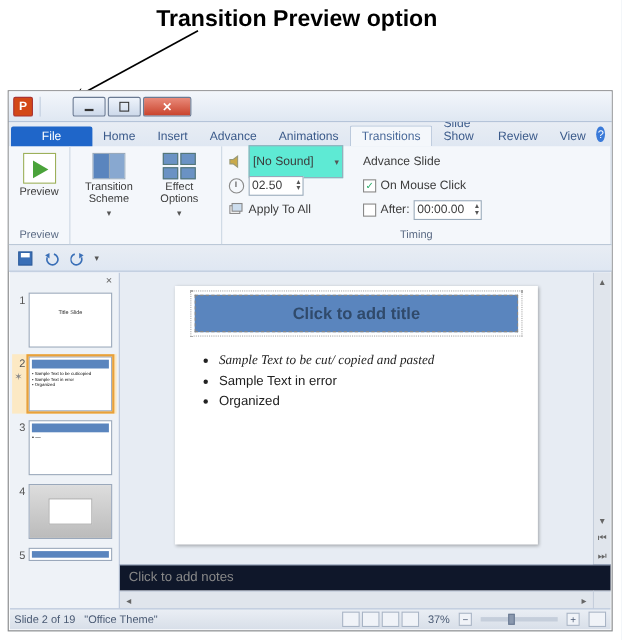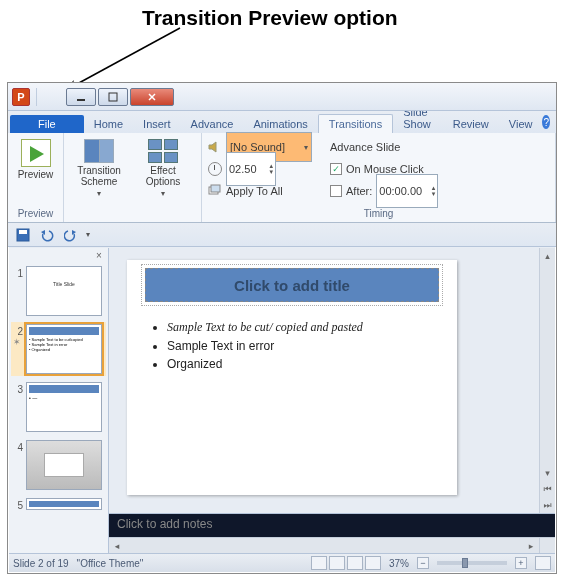--- a/index.html
+++ b/index.html
@@ -34,23 +34,23 @@
   .scheme-ico { width:30px; height:24px; background:#fff; border:1px solid #9ab; display:flex; }
   .scheme-ico div{flex:1; background:#88a8d0;}
   .scheme-ico div:first-child{background:#5a85be; border-right:1px solid #9ab;}
   .effect-ico { width:30px; height:24px; display:grid; grid-template-columns:1fr 1fr; grid-template-rows:1fr 1fr; gap:2px;}
   .effect-ico span{background:#6a92c4; border:1px solid #577;}
   .dd-arrow { font-size:8px; color:#555; }
 
   .timing-col { display:flex; flex-direction:column; gap:2px; font-size:11px; color:#3b3b3b; }
   .row { display:flex; align-items:center; gap:4px; height:20px;}
   .sound-ico{width:14px;height:14px;}
-  .combo { height:30px; border:1px solid #9ab; background:#fdba74; font-size:11px; padding:0 3px; display:flex; align-items:center; justify-content:space-between; }
+  .combo { height:30px; border:1px solid #9ab; background:#5eead4; font-size:11px; padding:0 3px; display:flex; align-items:center; justify-content:space-between; }
   .combo .v{flex:1;}
-  .spin { height:34px; width:50px; border:1px solid #9ab; background:#fff; font-size:11px; display:flex; align-items:center; padding:0 2px; justify-content:space-between;}
+  .spin { height:18px; width:50px; border:1px solid #9ab; background:#fff; font-size:11px; display:flex; align-items:center; padding:0 2px; justify-content:space-between;}
   .spin-arrows{display:flex; flex-direction:column; line-height:6px; font-size:7px; color:#555;}
   .clock-ico{width:14px;height:14px; border:1px solid #888; border-radius:50%; position:relative;}
   .clock-ico::after{content:""; position:absolute; left:5px; top:2px; width:1px; height:5px; background:#555;}
   .apply-ico{width:14px;height:14px;}
   .chk{width:12px;height:12px;border:1px solid #888;background:#fff;display:inline-flex;align-items:center;justify-content:center;font-size:9px;color:#2a6;}
 
   .qat { height: 24px; background: linear-gradient(#e8edf4,#dfe7f2); display:flex; align-items:center; padding-left:6px; gap:6px; border-bottom:1px solid #b5c4d9;}
   .qat-btn{width:18px;height:18px;display:flex;align-items:center;justify-content:center;}
 
   .workarea { position:absolute; top:165px; left:1px; right:1px; bottom:20px; background:#e7ecf3; display:flex; }
@@ -59,21 +59,21 @@
   .thumbs-list{padding:18px 4px 4px; display:flex; flex-direction:column; gap:8px;}
   .thumb-row{display:flex; gap:3px;}
   .thumb-num{font-size:10px; color:#555; width:10px; text-align:right; padding-top:2px;}
   .thumb{width:76px; height:50px; background:#fff; border:1px solid #9aa8bb; font-size:4px; padding:2px; overflow:hidden;}
   .thumb-row.sel .thumb{outline:2px solid #e8a13a;}
   .thumb-row.sel{background:#fce9c4; padding:2px; margin:-2px;}
   .thumb .bar{height:8px;background:#5a85be;margin-bottom:2px;}
   .thumb-anim{font-size:9px; color:#888; width:10px;}
 
   .editor { flex:1; display:flex; flex-direction:column; position:relative;}
-  .slide-stage { flex:1; background:#e7ecf3; display:flex; align-items:flex-start; justify-content:flex-start; padding:12px 18px 4px; position:relative;}
+  .slide-stage { flex:1; background:#e7ecf3; display:flex; align-items:flex-start; justify-content:center; padding:12px 18px 4px; position:relative;}
   .vscroll{width:16px; background:#e0e5ec; border-left:1px solid #c5cedb; display:flex; flex-direction:column;}
   .vscroll .arr{height:16px; display:flex;align-items:center;justify-content:center;font-size:9px;color:#666;}
   .vscroll .track{flex:1;}
   .hscroll-row{height:16px; display:flex;}
   .hscroll{flex:1; background:#e0e5ec; border-top:1px solid #c5cedb; display:flex;}
   .hscroll .arr{width:16px;display:flex;align-items:center;justify-content:center;font-size:9px;color:#666;}
   .hscroll .track{flex:1;}
 
   .slide{width:330px; height:235px; background:#fff; box-shadow:1px 1px 3px rgba(0,0,0,.3); position:relative;}
   .slide-title{position:absolute; top:8px; left:18px; right:18px; height:34px; background:#5a85be; border:1px dashed #888; outline:1px dotted #aaa; outline-offset:3px; display:flex; align-items:center; justify-content:center; color:#304a6b; font-size:15px; font-weight:bold;}

